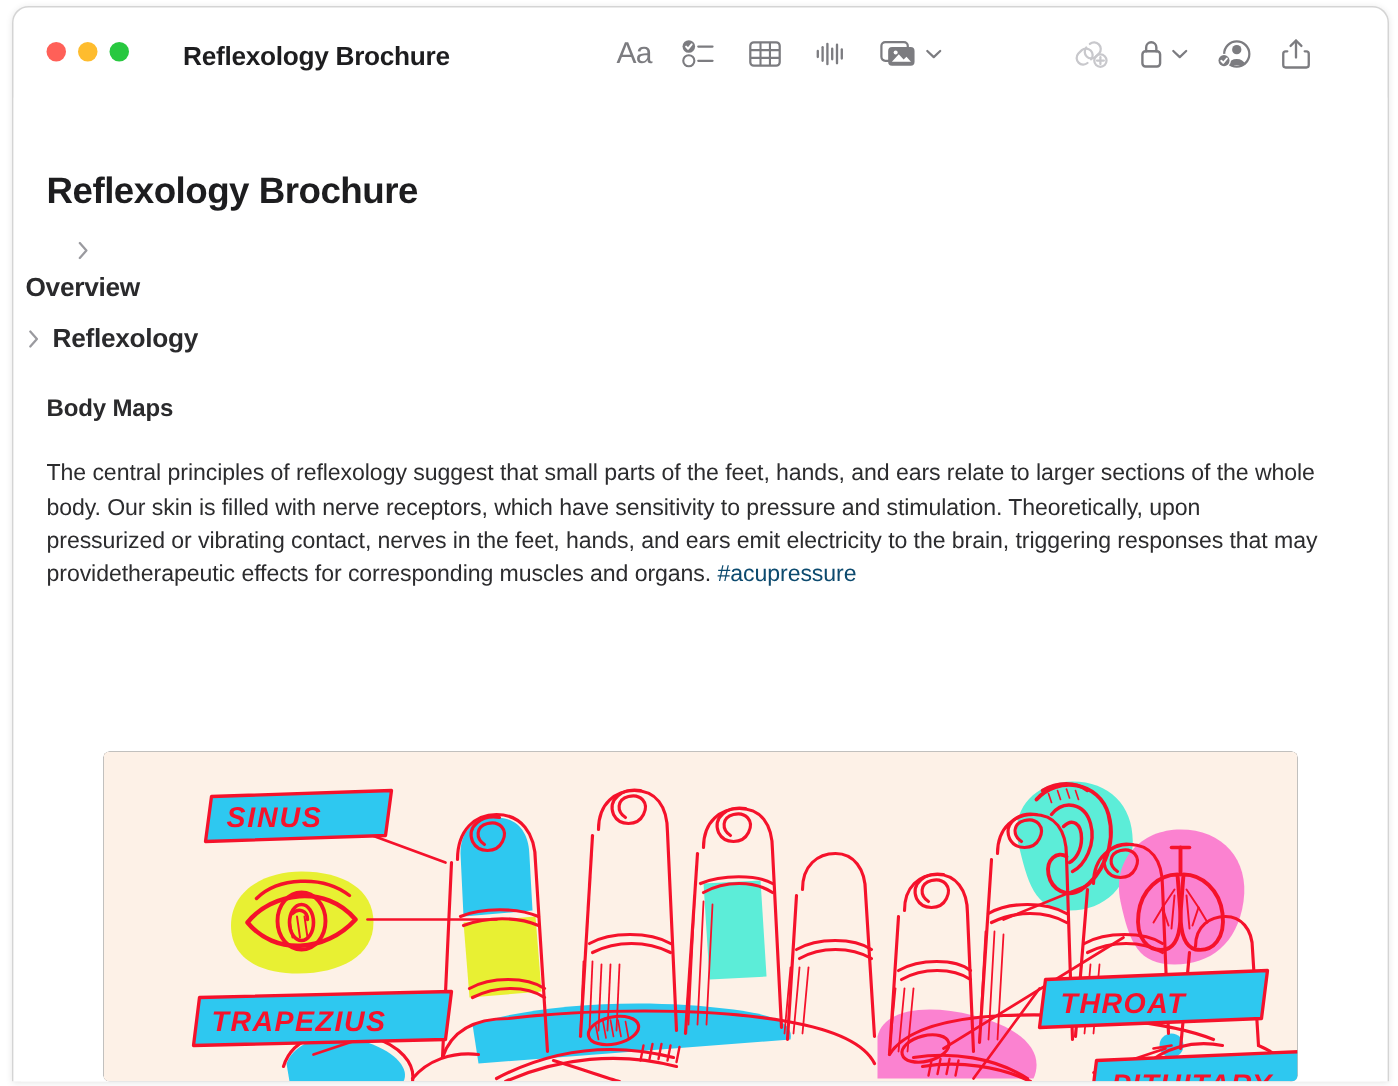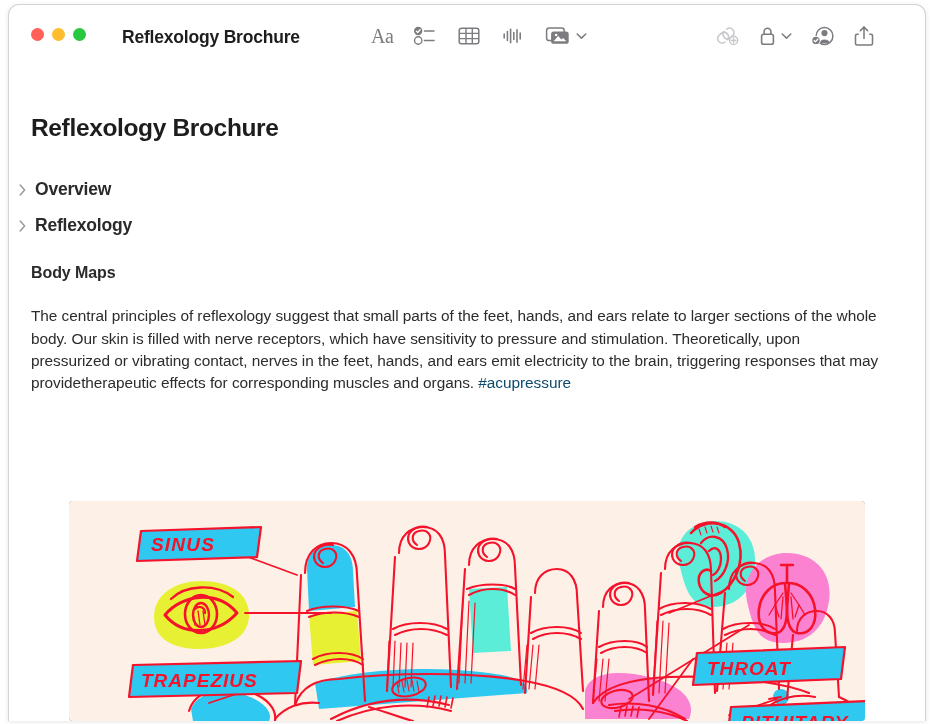--- a/index.html
+++ b/index.html
@@ -54,21 +54,21 @@
     left: 113px;
     top: 22px;
     font-size: 17.5px;
     font-weight: 700;
     color: #1d1d1f;
     letter-spacing: -0.2px;
     white-space: nowrap;
   }
 
   .tb-group { position: absolute; top: 16px; display: flex; align-items: center; }
-  #tb-center { left: 362px; gap: 20px; font-family: Liberation Serif, serif; }
+  #tb-center { left: 402px; gap: 20px; }
   #tb-right  { left: 705px; gap: 18px; }
 
   .tb-btn {
     display: flex;
     align-items: center;
     justify-content: center;
     height: 30px;
     color: #7c7c80;
     cursor: default;
   }
@@ -114,21 +114,21 @@
     letter-spacing: -0.35px;
   }
 
   .collapsed-heading {
     position: absolute;
     left: 8px;
     display: flex;
     align-items: center;
     gap: 8px;
   }
-  #heading-overview   { top: 114px; }
+  #heading-overview   { top: 96px; flex-direction: column; }
   #heading-background { top: 150px; }
   .disclosure {
     width: 10px;
     color: #9a9a9f;
     display: flex;
     align-items: center;
     justify-content: center;
   }
   .heading-label {
     font-size: 17.5px;

